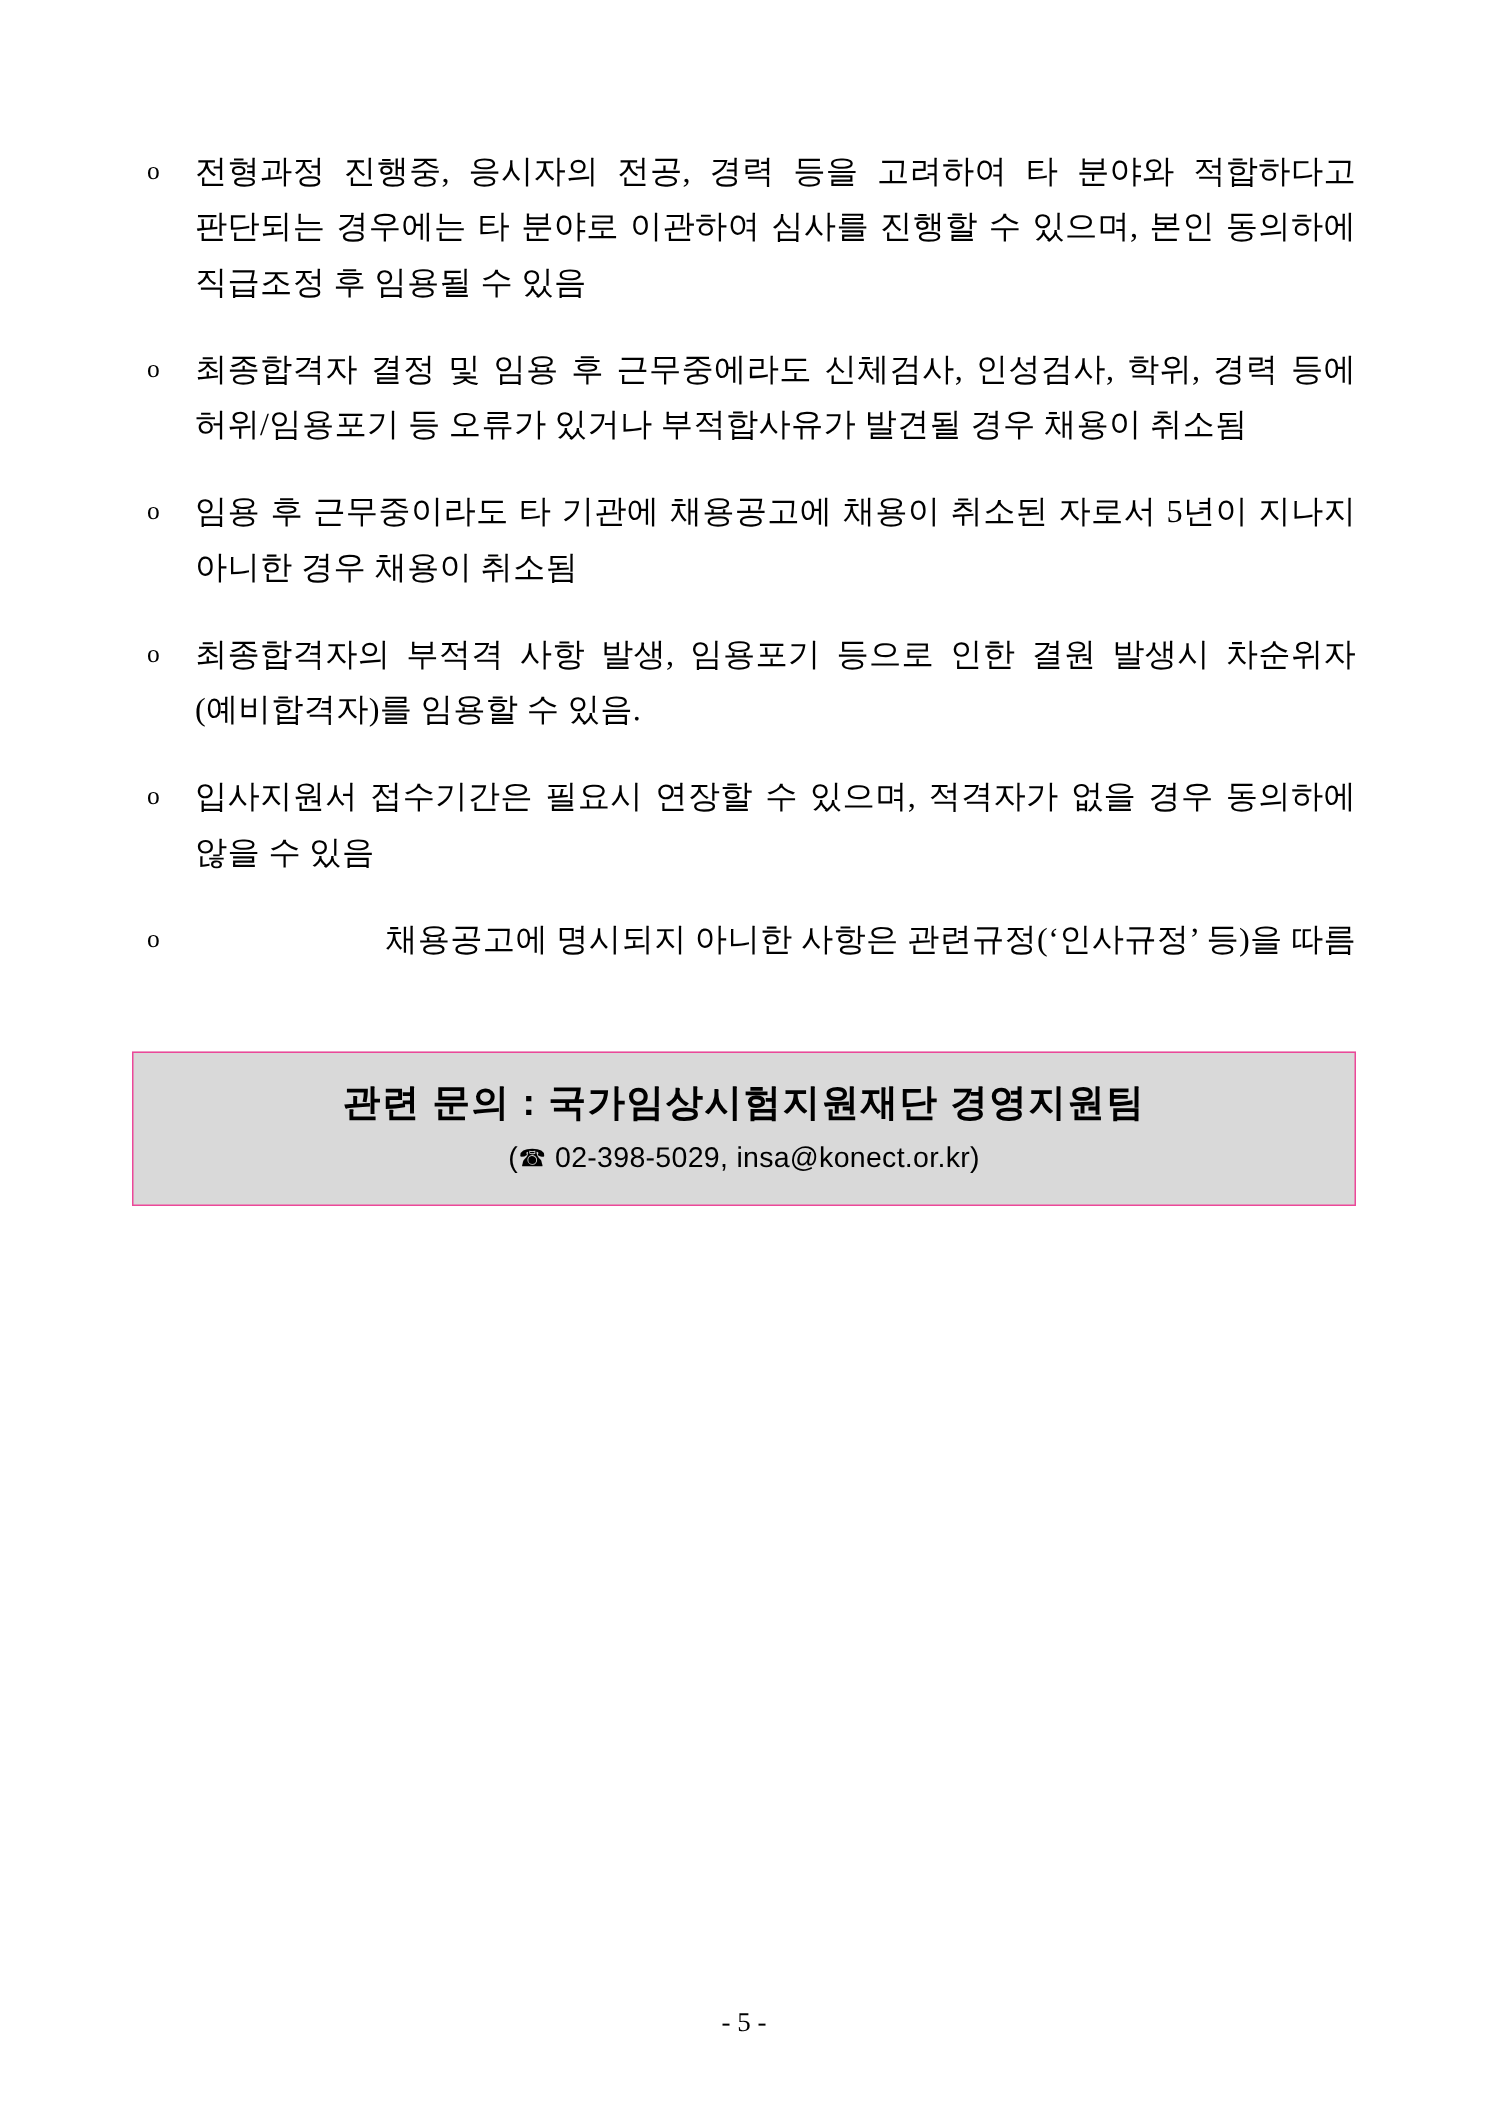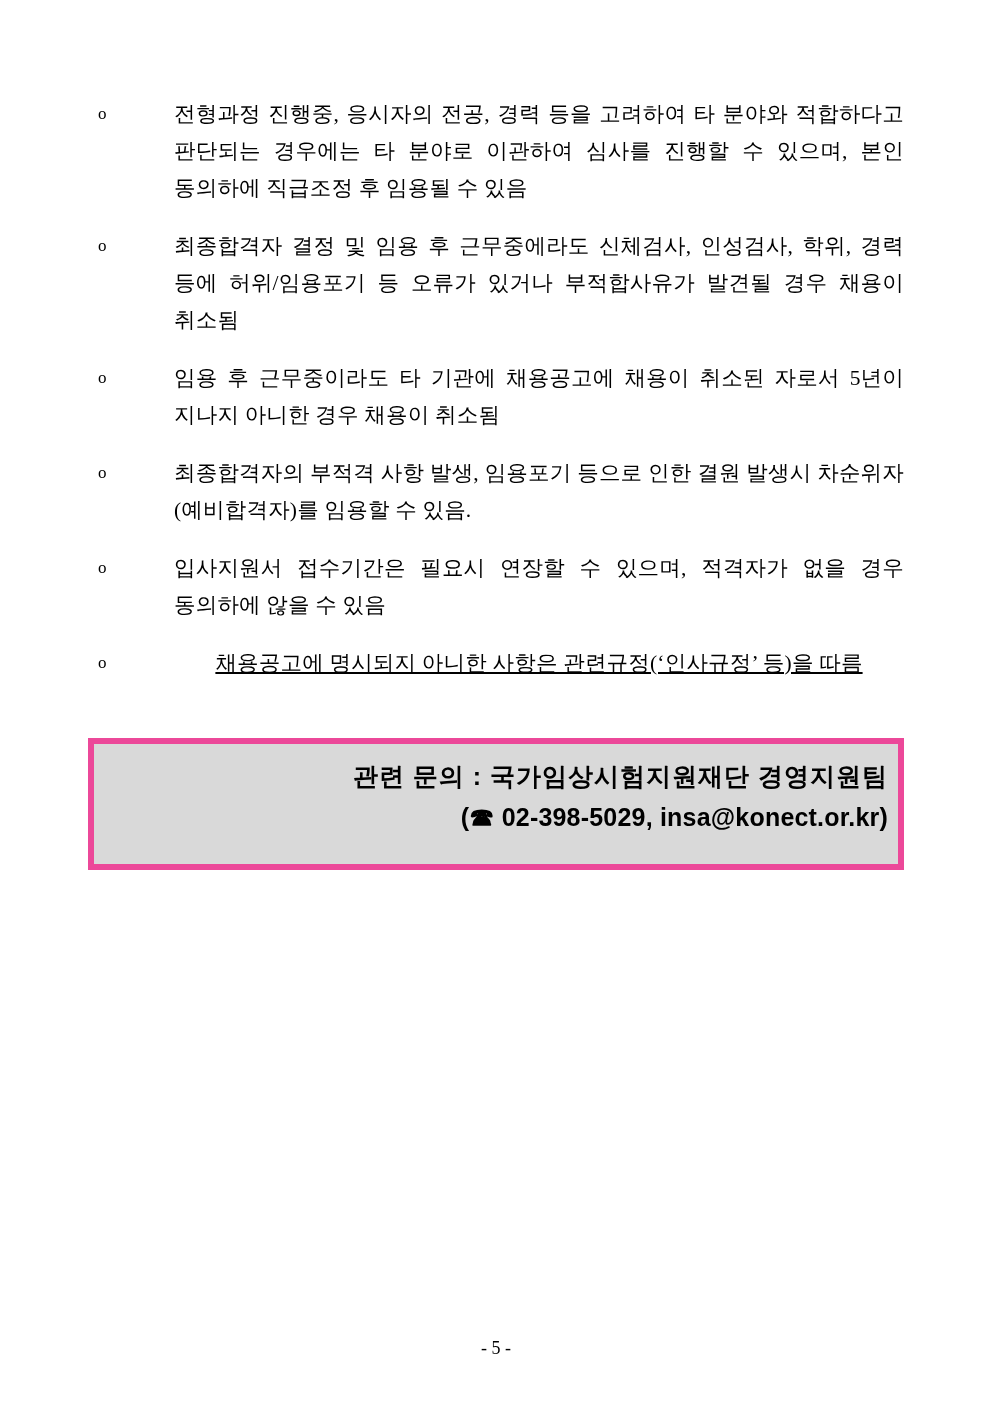--- a/index.html
+++ b/index.html
@@ -46,48 +46,46 @@
   .bullet-marker {
     position: absolute;
     left: 10px;
     top: 0;
     font-size: 17px;
     line-height: 2.12;
     font-family: "Liberation Serif", serif;
   }
   .bullet-text {
     display: block;
-    margin-left: 44px;
   }
   
   .bullet-text {
     text-align: justify;
   }
   .bullet-item.short .bullet-text {
-    text-align: center;
-    text-decoration: underline;
+    text-align: right;
   }
   .contact-box {
     margin-top: 56px;
-    border: 6px solid #ec4899;
+    border: 1px solid #ec4899;
     background: #d9d9d9;
-    padding: 16px 10px 30px 10px;
-    text-align: right;
+    padding: 16px 10px 18px 10px;
+    text-align: center;
   }
   .contact-title {
     font-family: "Liberation Sans", sans-serif;
     font-weight: bold;
     font-size: 25px;
     letter-spacing: 1px;
     margin: 0 0 8px 0;
   }
   .contact-sub {
     font-family: "Liberation Sans", sans-serif;
-    font-weight: bold;
-    font-size: 25px;
+    font-weight: normal;
+    font-size: 19px;
     letter-spacing: 0.2px;
     margin: 0;
   }
   .page-number {
     position: absolute;
     left: 0;
     right: 0;
     bottom: 44px;
     text-align: center;
     font-size: 18px;

